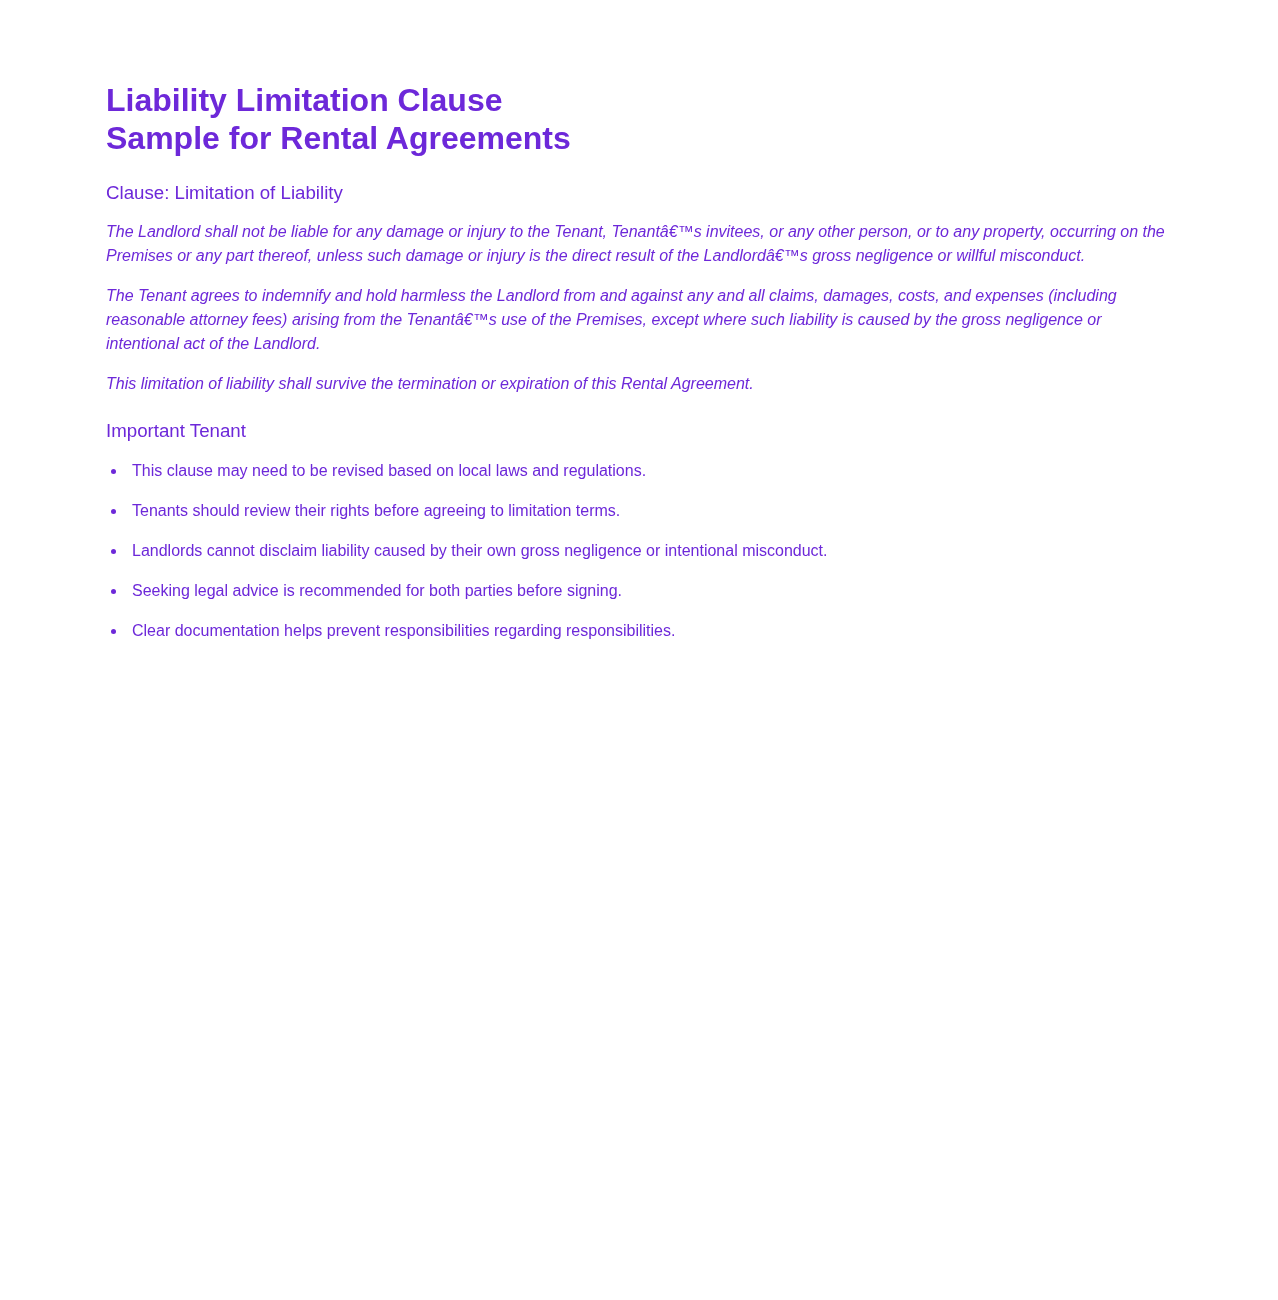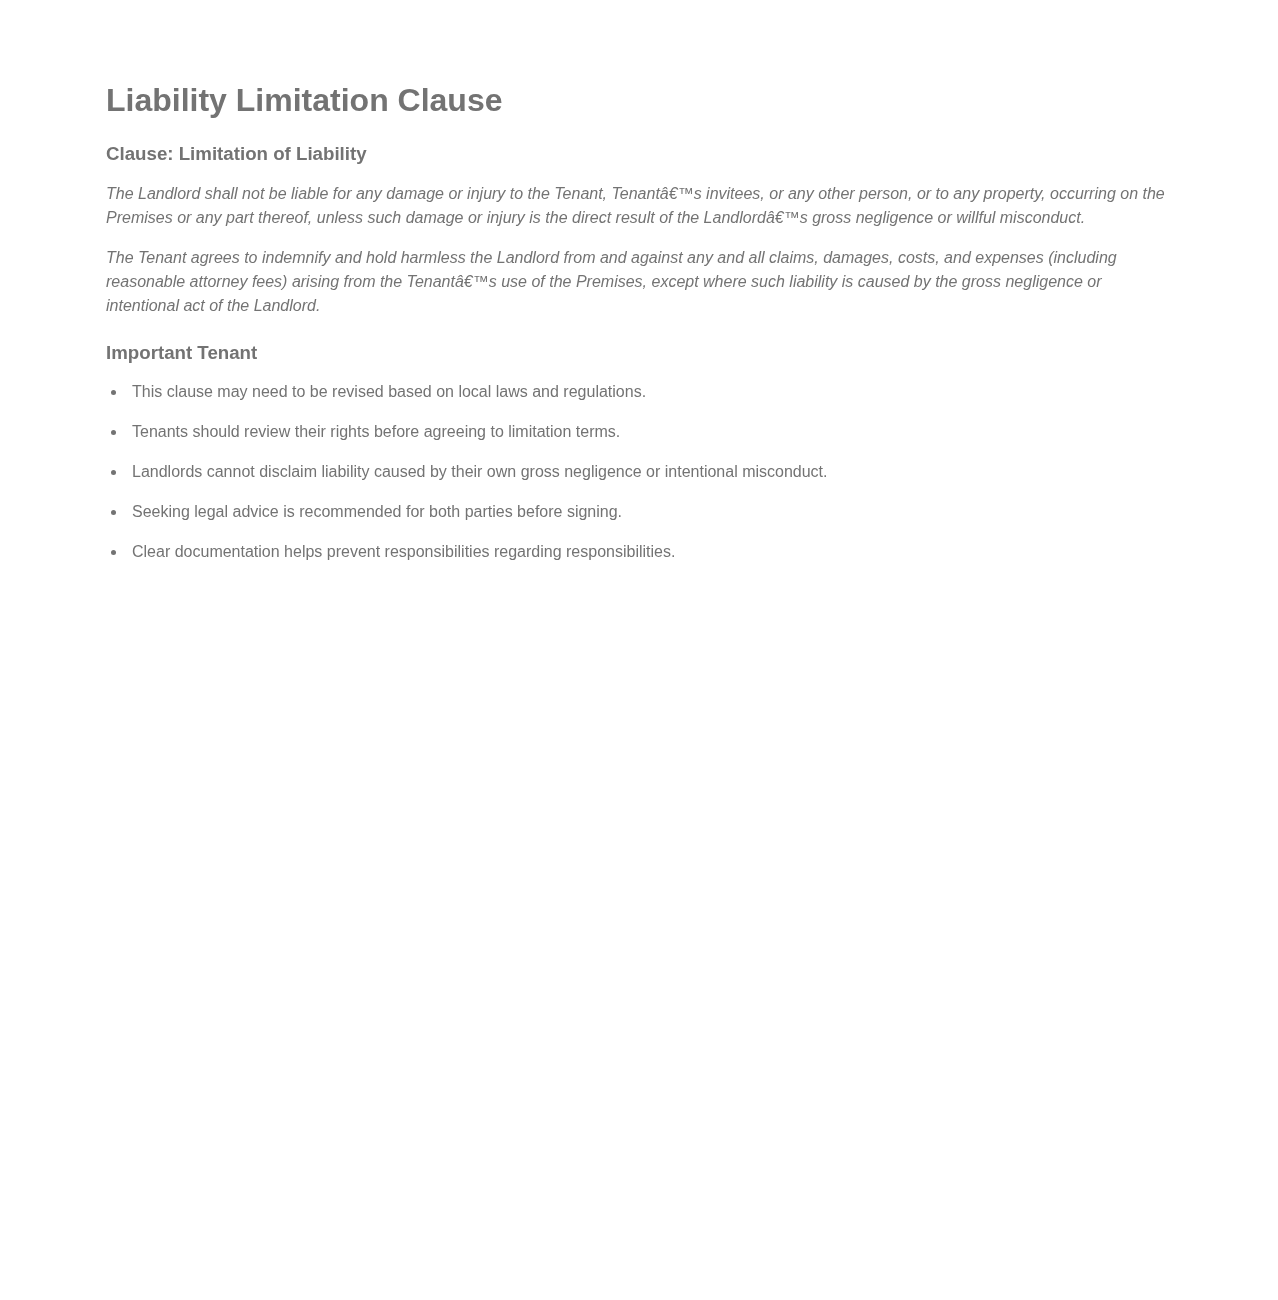--- a/index.html
+++ b/index.html
@@ -5,65 +5,66 @@
   html, body {
     margin: 0;
     padding: 0;
     background: #ffffff;
   }
   .page {
     width: 1278px;
     min-height: 1300px;
     box-sizing: border-box;
     background: #ffffff;
-    color: #737373;
+    color: #6d28d9;
     font-family: "Liberation Sans", "DejaVu Sans", sans-serif;
     font-size: 16px;
     line-height: 1.5;
     padding: 60px 106px 40px 106px;
   }
   h1.doc-title {
     font-size: 32px;
     line-height: 1.2;
     font-weight: bold;
     margin: 21px 0;
   }
   h3.section-heading {
     font-size: 18.7px;
     line-height: 1.2;
-    font-weight: bold;
+    font-weight: normal;
     margin: 24px 0 16px 0;
   }
   p.body-paragraph {
     margin: 16px 0;
     font-style: italic;
   }
   ul.notes-list {
     margin: 16px 0;
     padding-left: 21px;
   }
   ul.notes-list li {
     margin: 16px 0;
     padding-left: 5px;
   }
 </style>
 </head>
 <body>
 
 <div class="page">
 
-  <h1 class="doc-title"><span>Liability Limitation Clause</span><br></h1>
+  <h1 class="doc-title"><span>Liability Limitation Clause</span><br><span>Sample for Rental Agreements</span></h1>
 
   <h3 class="section-heading">Clause: Limitation of Liability</h3>
 
   <p class="body-paragraph">The Landlord shall not be liable for any damage or injury to the Tenant, Tenantâ€™s invitees, or any other person, or to any property, occurring on the Premises or any part thereof, unless such damage or injury is the direct result of the Landlordâ€™s gross negligence or willful misconduct.</p>
 
   <p class="body-paragraph">The Tenant agrees to indemnify and hold harmless the Landlord from and against any and all claims, damages, costs, and expenses (including reasonable attorney fees) arising from the Tenantâ€™s use of the Premises, except where such liability is caused by the gross negligence or intentional act of the Landlord.</p>
 
 
+  <p class="body-paragraph">This limitation of liability shall survive the termination or expiration of this Rental Agreement.</p>
 
   <h3 class="section-heading">Important Tenant</h3>
 
   <ul class="notes-list">
     <li>This clause may need to be revised based on local laws and regulations.</li>
     <li>Tenants should review their rights before agreeing to limitation terms.</li>
     <li>Landlords cannot disclaim liability caused by their own gross negligence or intentional misconduct.</li>
     <li>Seeking legal advice is recommended for both parties before signing.</li>
     <li>Clear documentation helps prevent responsibilities regarding responsibilities.</li>
   </ul>

